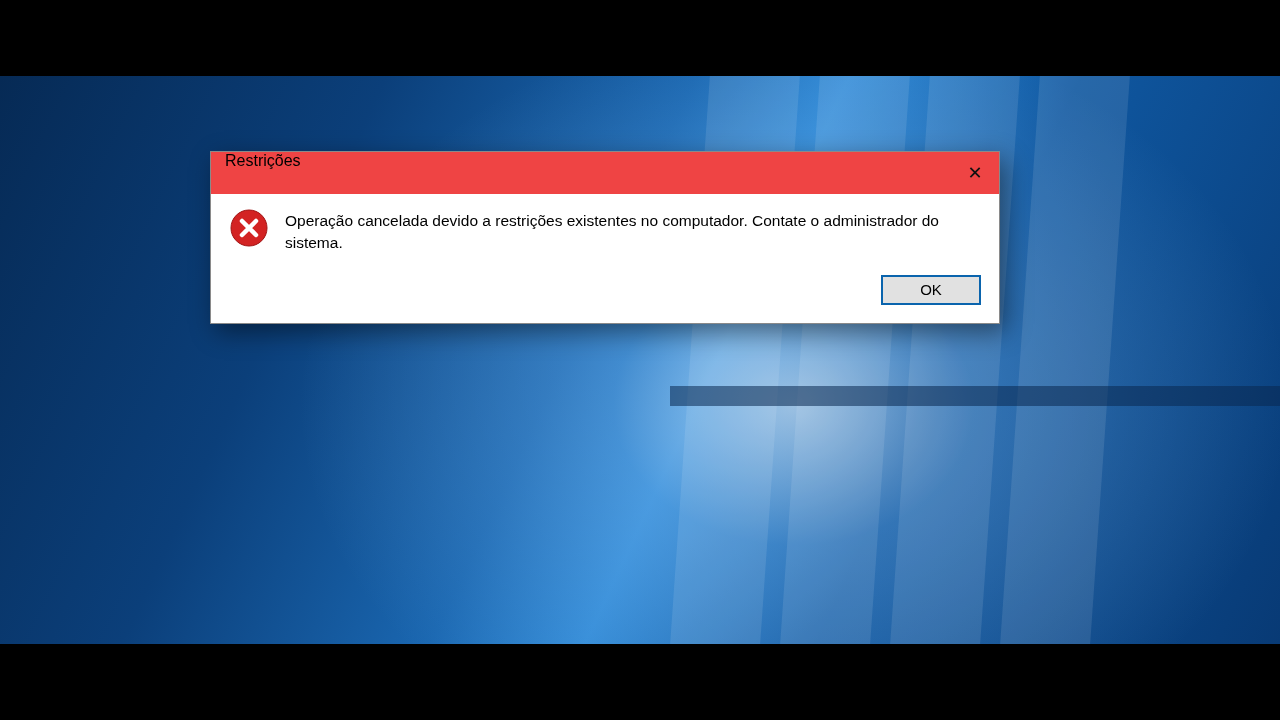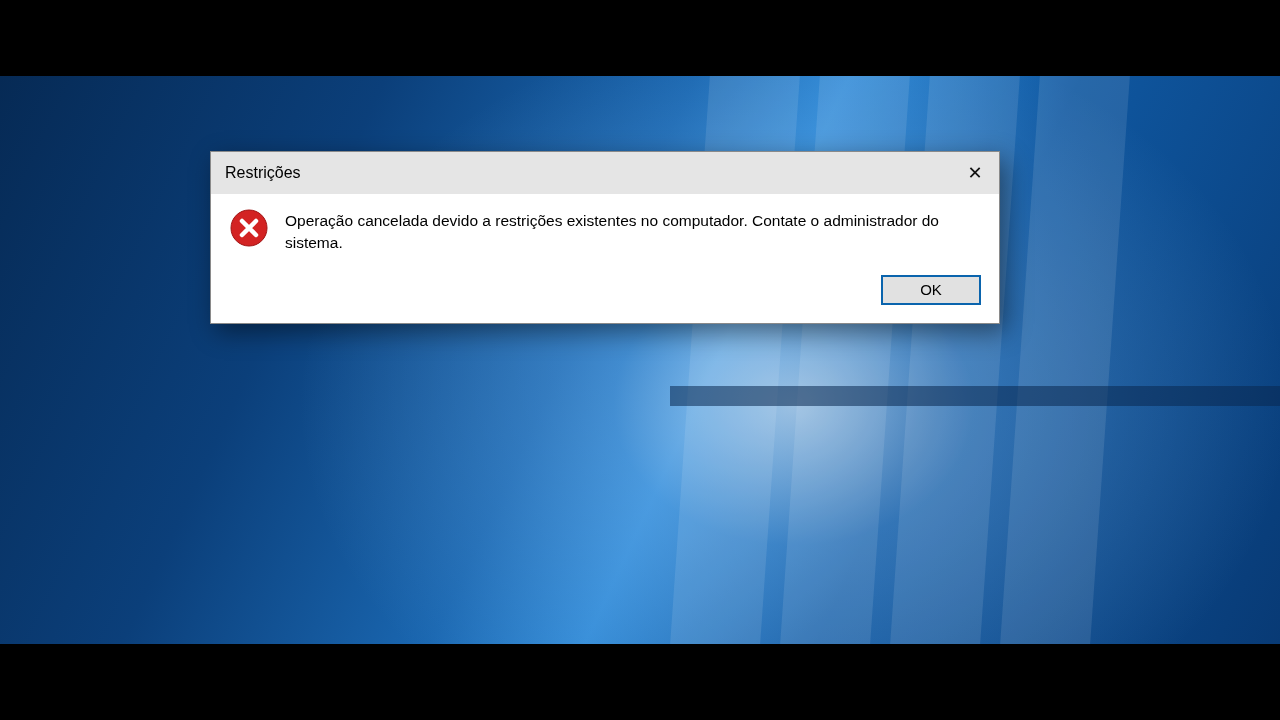--- a/index.html
+++ b/index.html
@@ -33,24 +33,23 @@
     top: 75px;
     width: 790px;
     background: #fff;
     border: 1px solid #8a8a8a;
     box-shadow: 6px 8px 24px rgba(0,0,0,0.45);
     display: flex;
     flex-direction: column;
   }
   .titlebar {
     display: flex;
-    align-items: center;
     height: 42px;
     padding: 0 0 0 14px;
-    background: #e5e5e5;
+    background: #ef4444;
   }
   .titlebar .title {
     font-size: 16px;
     color: #000;
     flex: 1;
   }
   .close-btn {
     width: 48px;
     height: 42px;
     display: flex;

